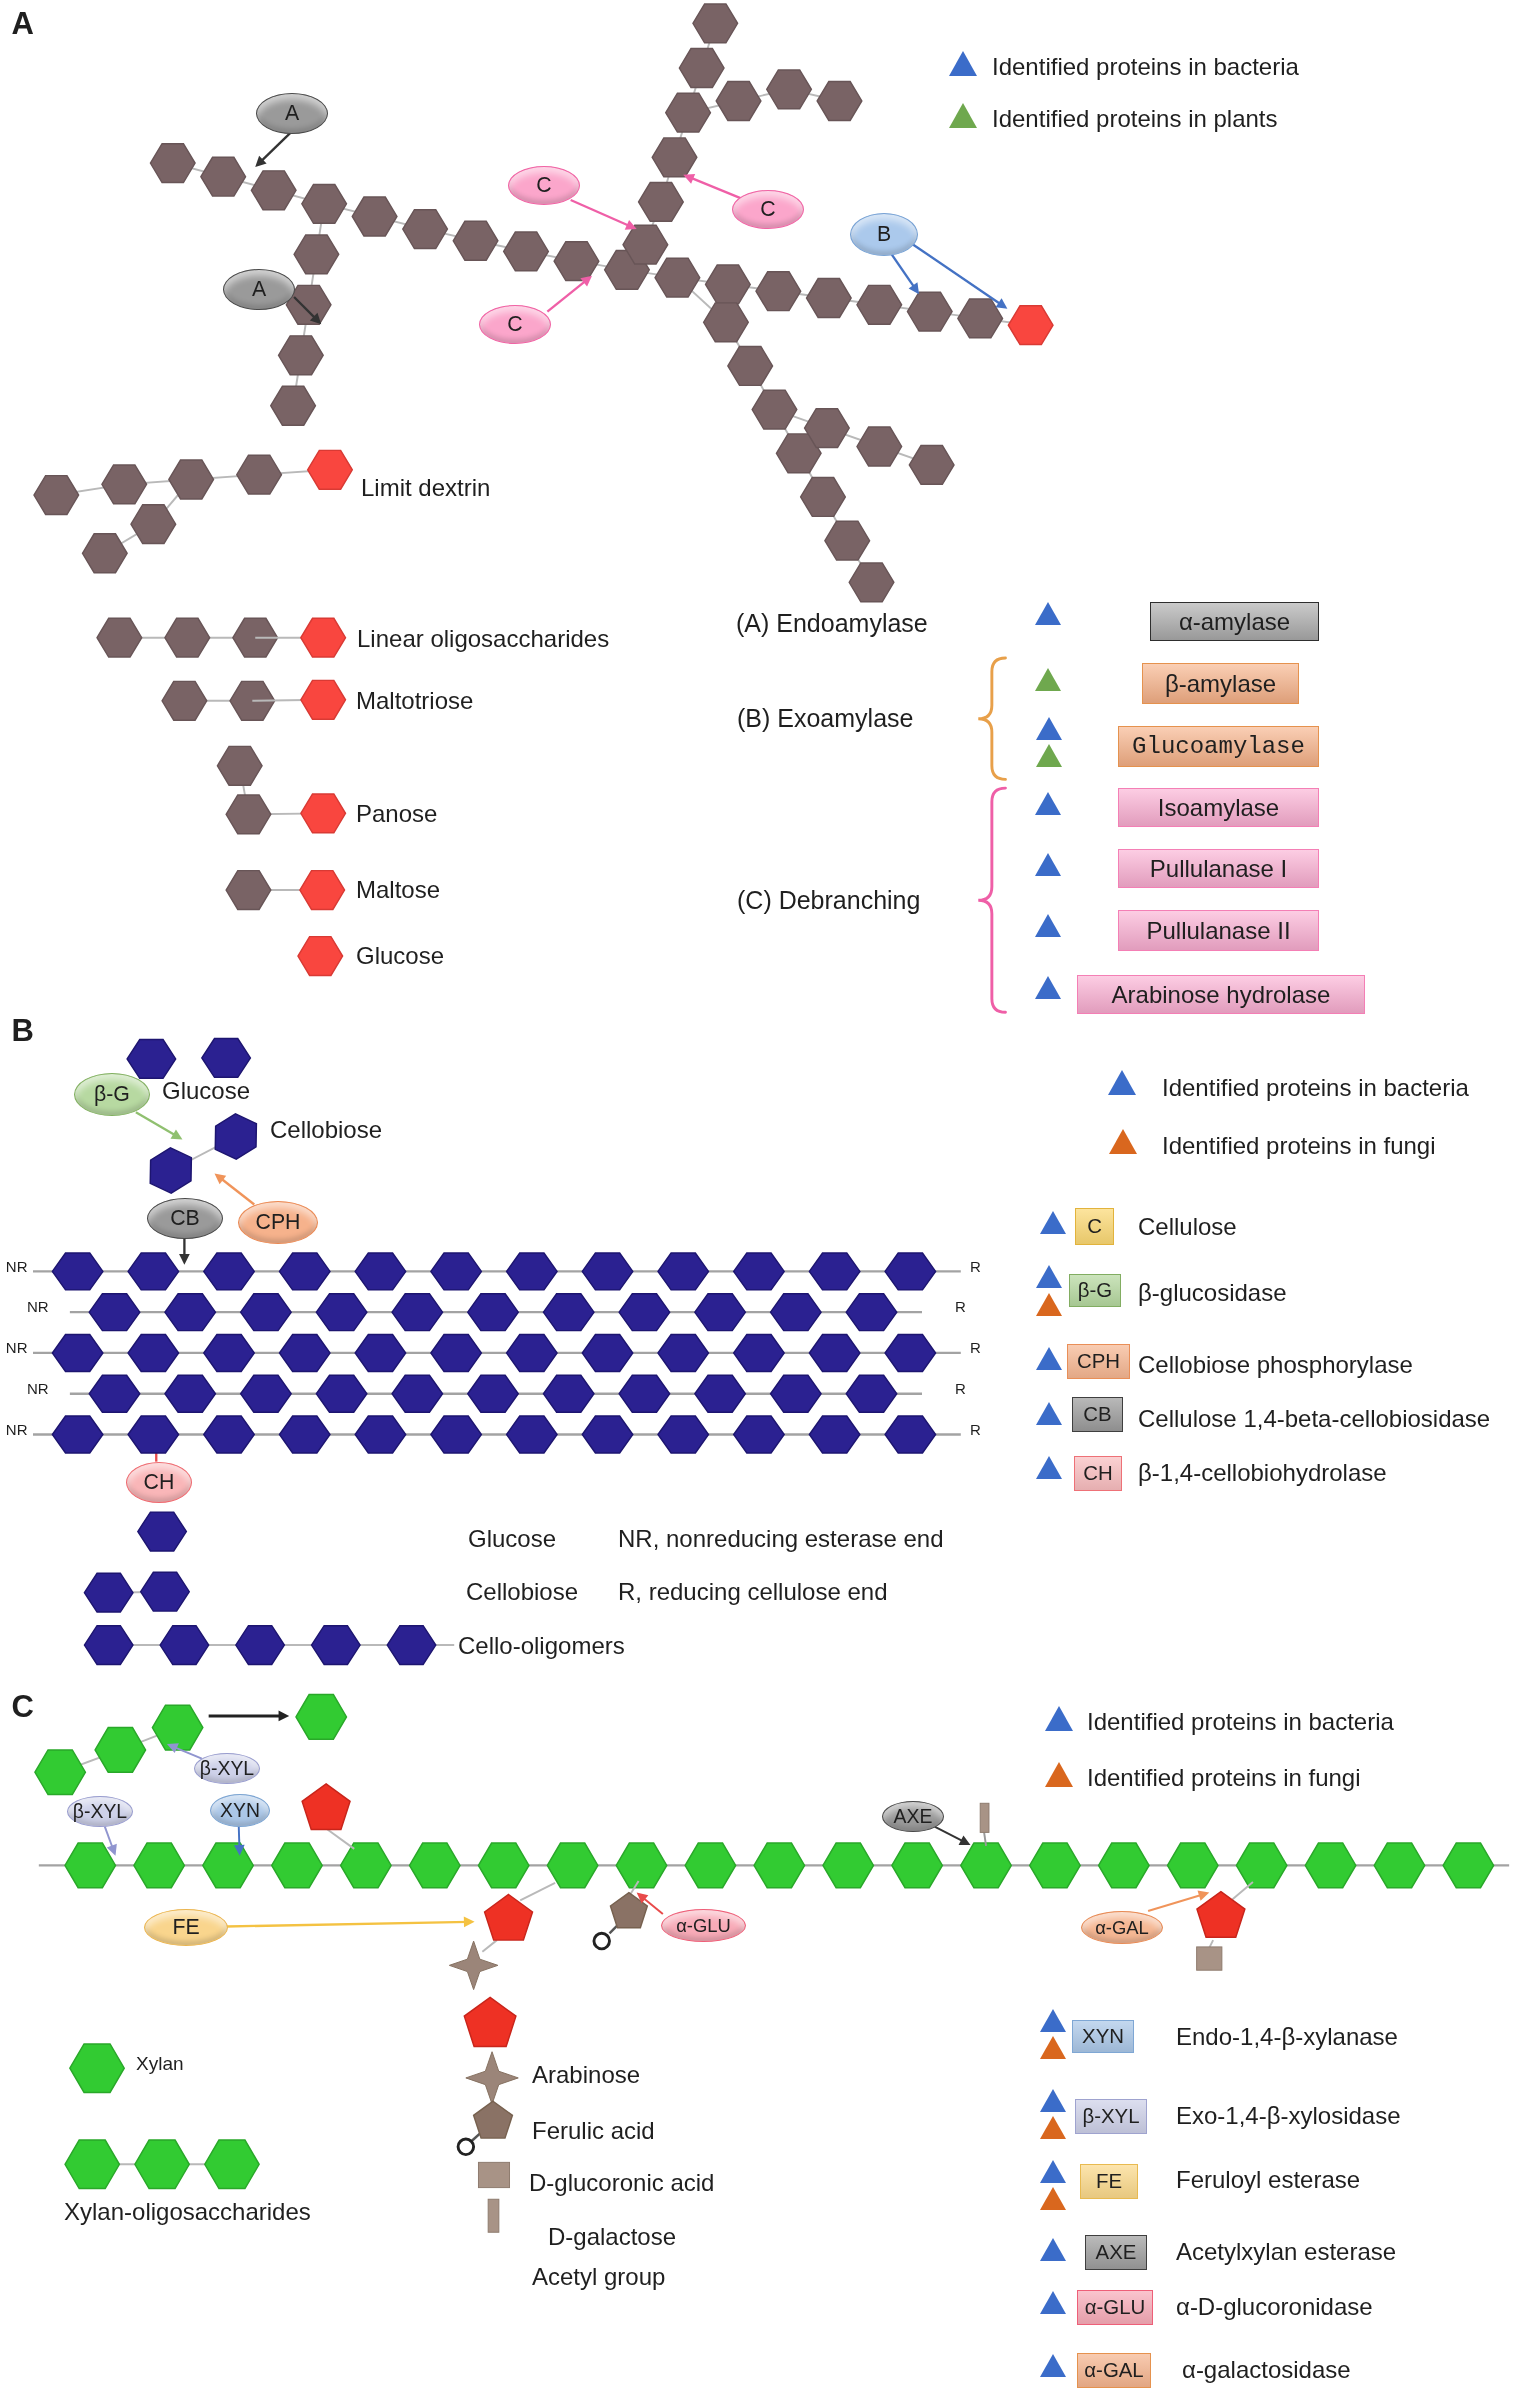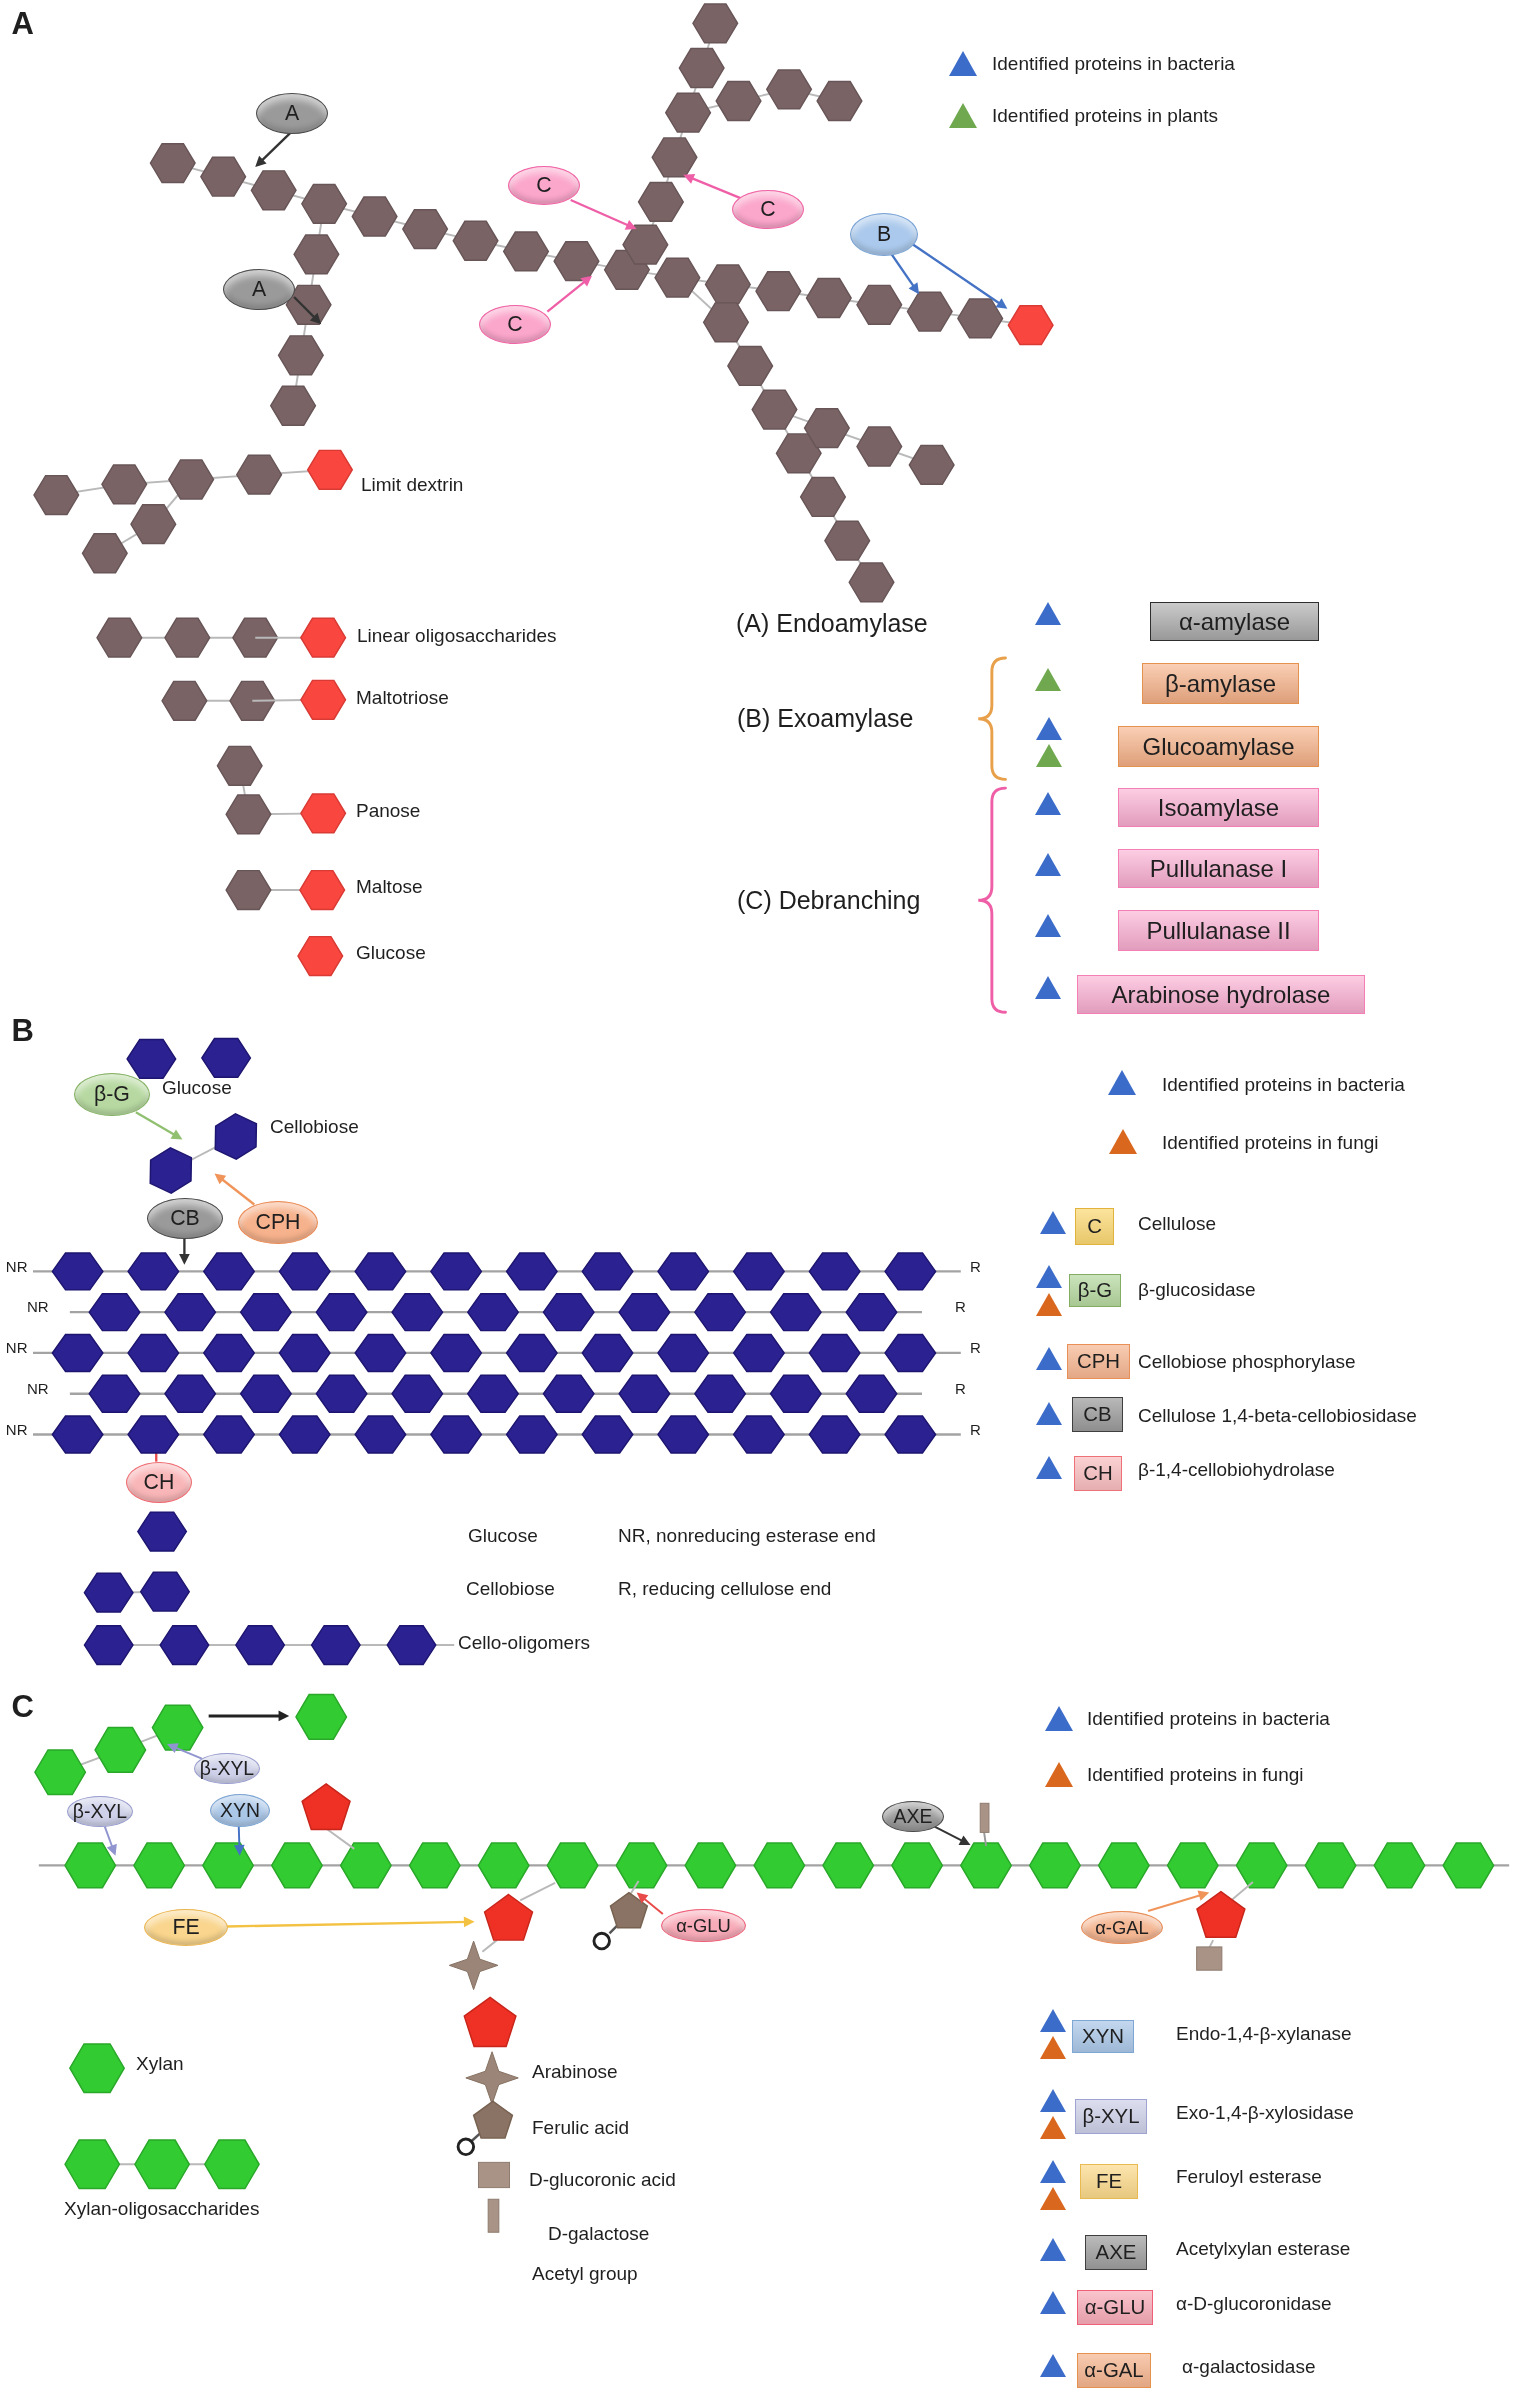--- a/index.html
+++ b/index.html
@@ -1,19 +1,19 @@
 <!DOCTYPE html>
 <html><head>
 <meta charset="utf-8">
 <style>
   html,body{margin:0;padding:0;background:#fff}
   #stage{position:relative;width:1514px;height:2407px;background:#fff;
          font-family:"Liberation Sans",sans-serif;color:#1f1f1f;overflow:hidden}
   #art{position:absolute;left:0;top:0}
-  .lbl{position:absolute;font-size:19px;white-space:nowrap}
+  .lbl{position:absolute;font-size:24px;white-space:nowrap}
   .sm{font-size:15px}
   .plabel{position:absolute;font-size:31px;font-weight:bold}
   .tri{position:absolute;width:0;height:0;border-left:14.6px solid transparent;
        border-right:14.6px solid transparent;border-bottom:25px solid #888}
   .tri.t-sm{border-left-width:13.6px;border-right-width:13.6px;border-bottom-width:23px}
   .oval{position:absolute;display:flex;align-items:center;justify-content:center;
         border-radius:50%;border:1.9px solid #888;font-size:21.3px;
         box-shadow:inset 0 5.8px 7.8px rgba(255,255,255,.55), inset 0 -3.9px 5.8px rgba(0,0,0,.15)}
   .ov-gray{background:#9a9a9a;border-color:#4a4a4a}
   .ov-blue{background:#abc9ec;border-color:#78a2d4}
@@ -413,21 +413,21 @@
       <span>α-amylase</span>
     </div>
 
   <div class="tri t-sm" style="left: 1035px; top: 668px; border-bottom-color: rgb(111, 168, 78);"></div>
   <div class="ebox" style="left: 1142px; top: 663px; width: 155px; height: 39px; background-color: rgb(247, 177, 135); border-color: rgb(229, 146, 78);">
       <span>β-amylase</span>
     </div>
 
   <div class="tri t-sm" style="left: 1036px; top: 717px; border-bottom-color: rgb(59, 108, 201);"></div>
   <div class="tri t-sm" style="left: 1036px; top: 744px; border-bottom-color: rgb(111, 168, 78);"></div>
-  <div class="ebox" style="left: 1118px; top: 726px; width: 199px; height: 39px; background-color: rgb(247, 177, 135); border-color: rgb(229, 146, 78);">
+  <div class="ebox" style="left: 1118px; top: 726px; width: 199px; height: 39px; background-color: rgb(247, 177, 135); border-color: rgb(229, 146, 78); font-family: Liberation Mono, monospace;">
       <span>Glucoamylase</span>
     </div>
 
   <div class="tri t-sm" style="left: 1035px; top: 792px; border-bottom-color: rgb(59, 108, 201);"></div>
   <div class="ebox" style="left: 1118px; top: 788px; width: 199px; height: 37px; background-color: rgb(251, 174, 210); border-color: rgb(244, 127, 181);">
       <span>Isoamylase</span>
     </div>
 
   <div class="tri t-sm" style="left: 1035px; top: 853px; border-bottom-color: rgb(59, 108, 201);"></div>
   <div class="ebox" style="left: 1118px; top: 849px; width: 199px; height: 37px; background-color: rgb(251, 174, 210); border-color: rgb(244, 127, 181);">

